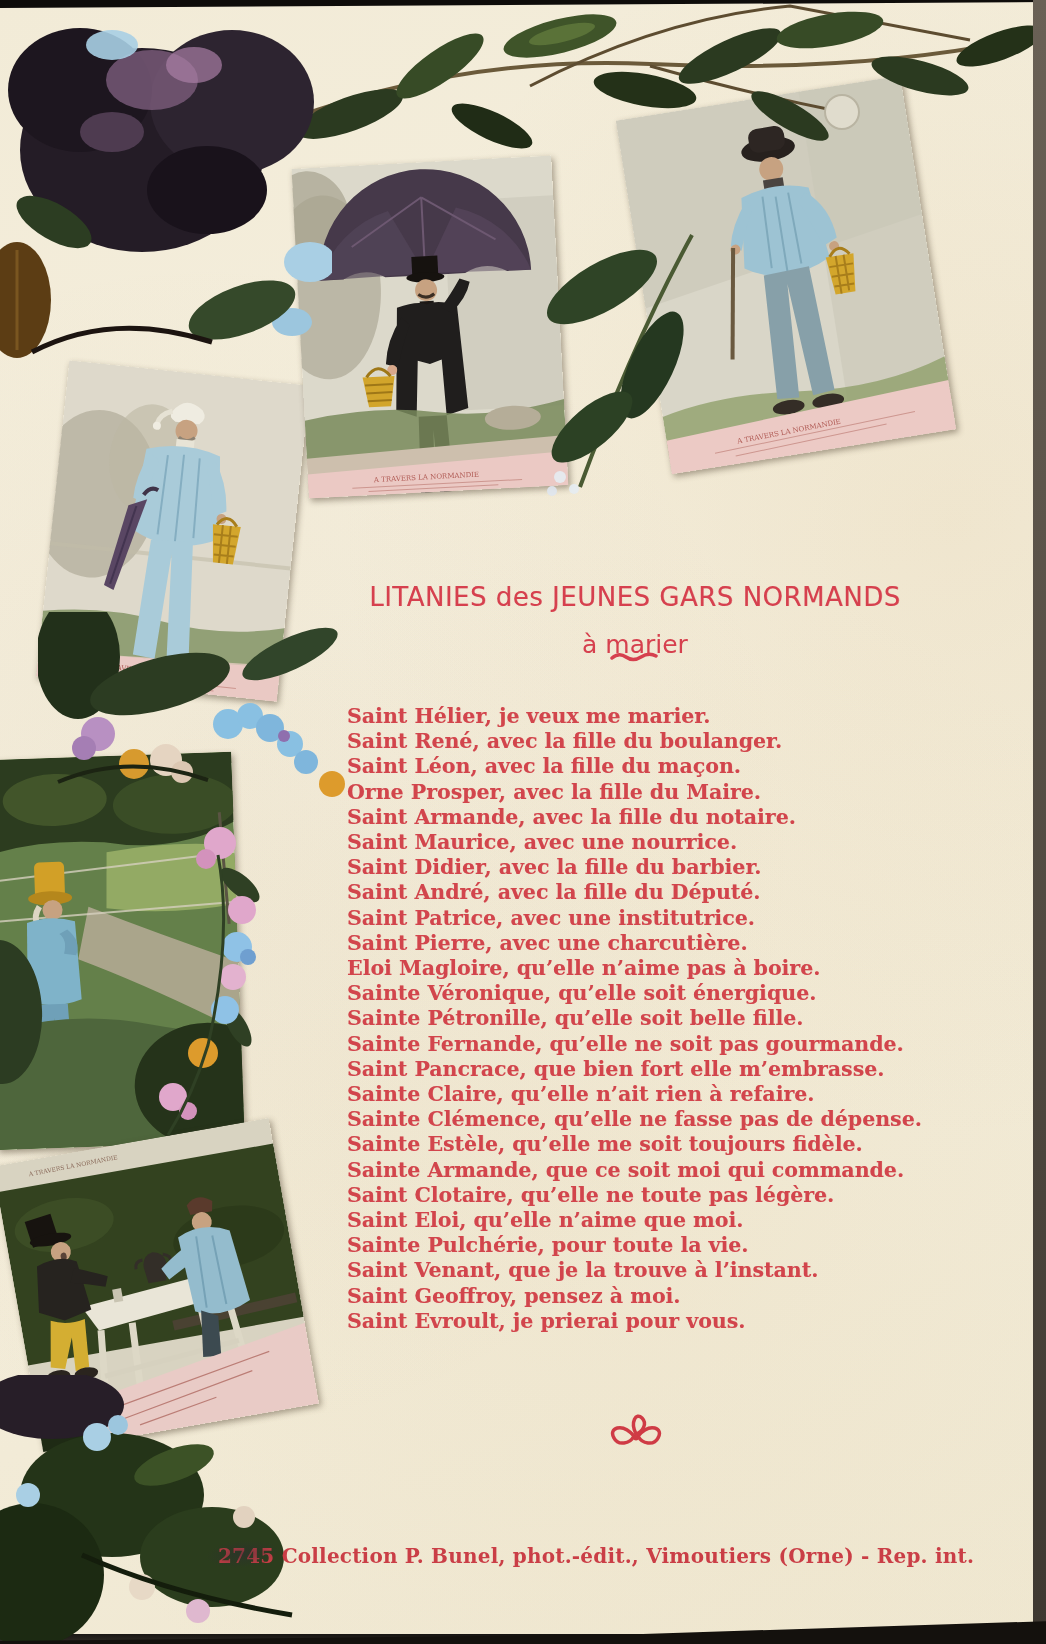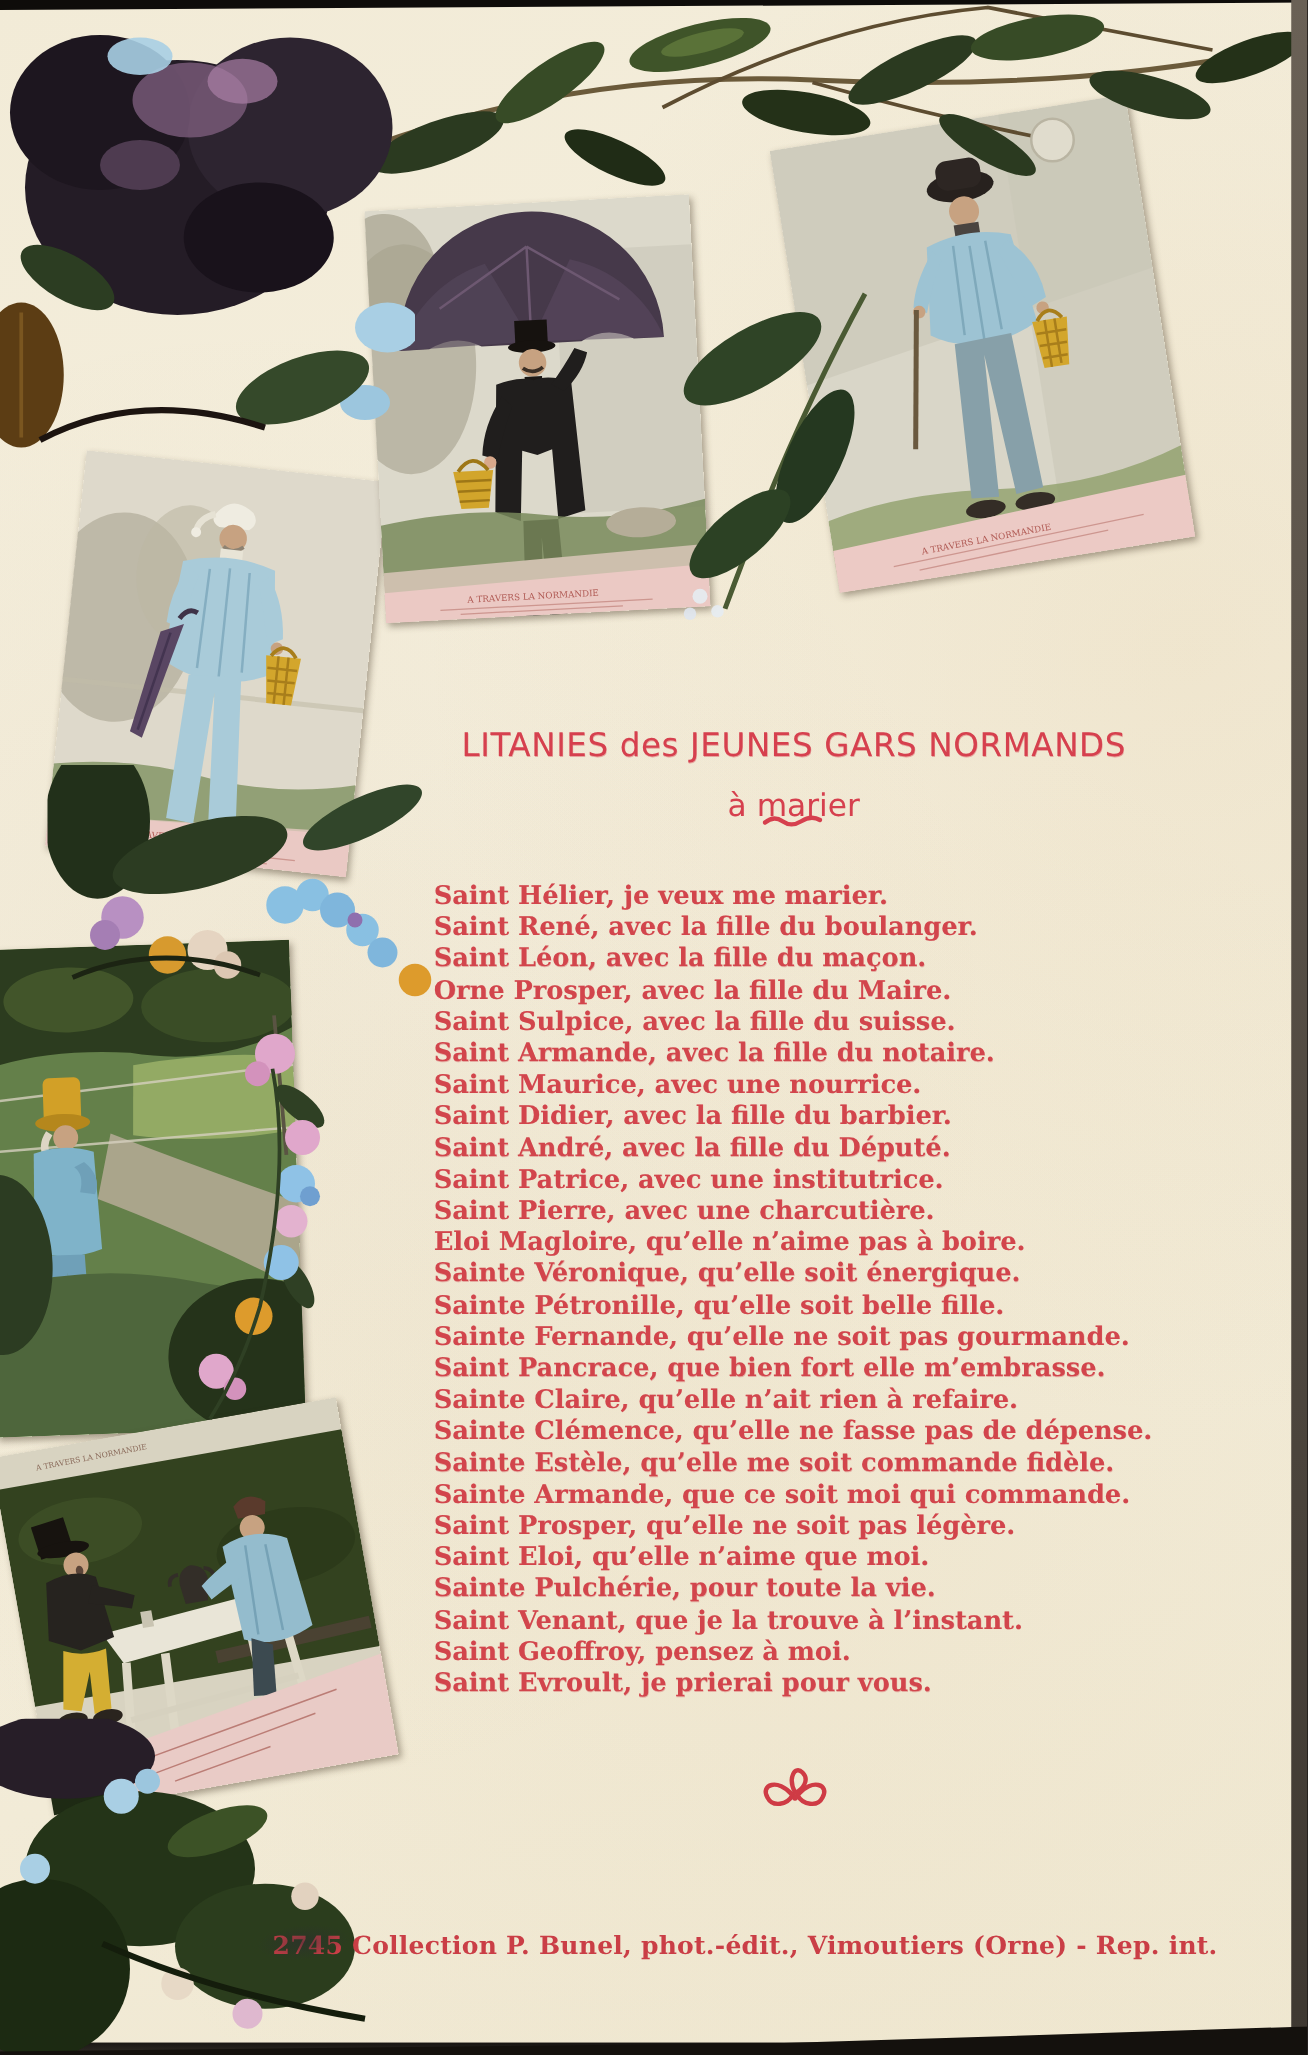--- a/index.html
+++ b/index.html
@@ -332,37 +332,36 @@
 
     <svg id="squiggle" width="48" height="14" viewBox="0 0 48 14">
       <path d="M2,8 Q9,2 16,7 T31,7 T46,6" stroke="#d6404e" stroke-width="3.5" fill="none" stroke-linecap="round"></path>
     </svg>
 
     <div id="litany">
         <div class="lit-line">Saint Hélier, je veux me marier.</div>
         <div class="lit-line">Saint René, avec la fille du boulanger.</div>
         <div class="lit-line">Saint Léon, avec la fille du maçon.</div>
         <div class="lit-line">Orne Prosper, avec la fille du Maire.</div>
-        <div class="lit-line">Saint Sulpice, avec la fille du suisse.</div>
         <div class="lit-line">Saint Armande, avec la fille du notaire.</div>
         <div class="lit-line">Saint Maurice, avec une nourrice.</div>
         <div class="lit-line">Saint Didier, avec la fille du barbier.</div>
         <div class="lit-line">Saint André, avec la fille du Député.</div>
         <div class="lit-line">Saint Patrice, avec une institutrice.</div>
         <div class="lit-line">Saint Pierre, avec une charcutière.</div>
         <div class="lit-line">Eloi Magloire, qu’elle n’aime pas à boire.</div>
         <div class="lit-line">Sainte Véronique, qu’elle soit énergique.</div>
         <div class="lit-line">Sainte Pétronille, qu’elle soit belle fille.</div>
         <div class="lit-line">Sainte Fernande, qu’elle ne soit pas gourmande.</div>
         <div class="lit-line">Saint Pancrace, que bien fort elle m’embrasse.</div>
         <div class="lit-line">Sainte Claire, qu’elle n’ait rien à refaire.</div>
         <div class="lit-line">Sainte Clémence, qu’elle ne fasse pas de dépense.</div>
-        <div class="lit-line">Sainte Estèle, qu’elle me soit commande fidèle.</div>
+        <div class="lit-line">Sainte Estèle, qu’elle me soit toujours fidèle.</div>
         <div class="lit-line">Sainte Armande, que ce soit moi qui commande.</div>
-        <div class="lit-line">Saint Prosper, qu’elle ne soit pas légère.</div>
+        <div class="lit-line">Saint Clotaire, qu’elle ne toute pas légère.</div>
         <div class="lit-line">Saint Eloi, qu’elle n’aime que moi.</div>
         <div class="lit-line">Sainte Pulchérie, pour toute la vie.</div>
         <div class="lit-line">Saint Venant, que je la trouve à l’instant.</div>
         <div class="lit-line">Saint Geoffroy, pensez à moi.</div>
         <div class="lit-line">Saint Evroult, je prierai pour vous.</div>
       </div>
 
     <svg id="ornament" width="52" height="46" viewBox="0 0 52 46">
       <path d="M24,30 C12,16 -2,22 4,32 C8,40 20,38 24,30 Z" fill="none" stroke="#cf3b45" stroke-width="3.5"></path>
       <path d="M28,30 C40,16 54,22 48,32 C44,40 32,38 28,30 Z" fill="none" stroke="#cf3b45" stroke-width="3.5"></path>

